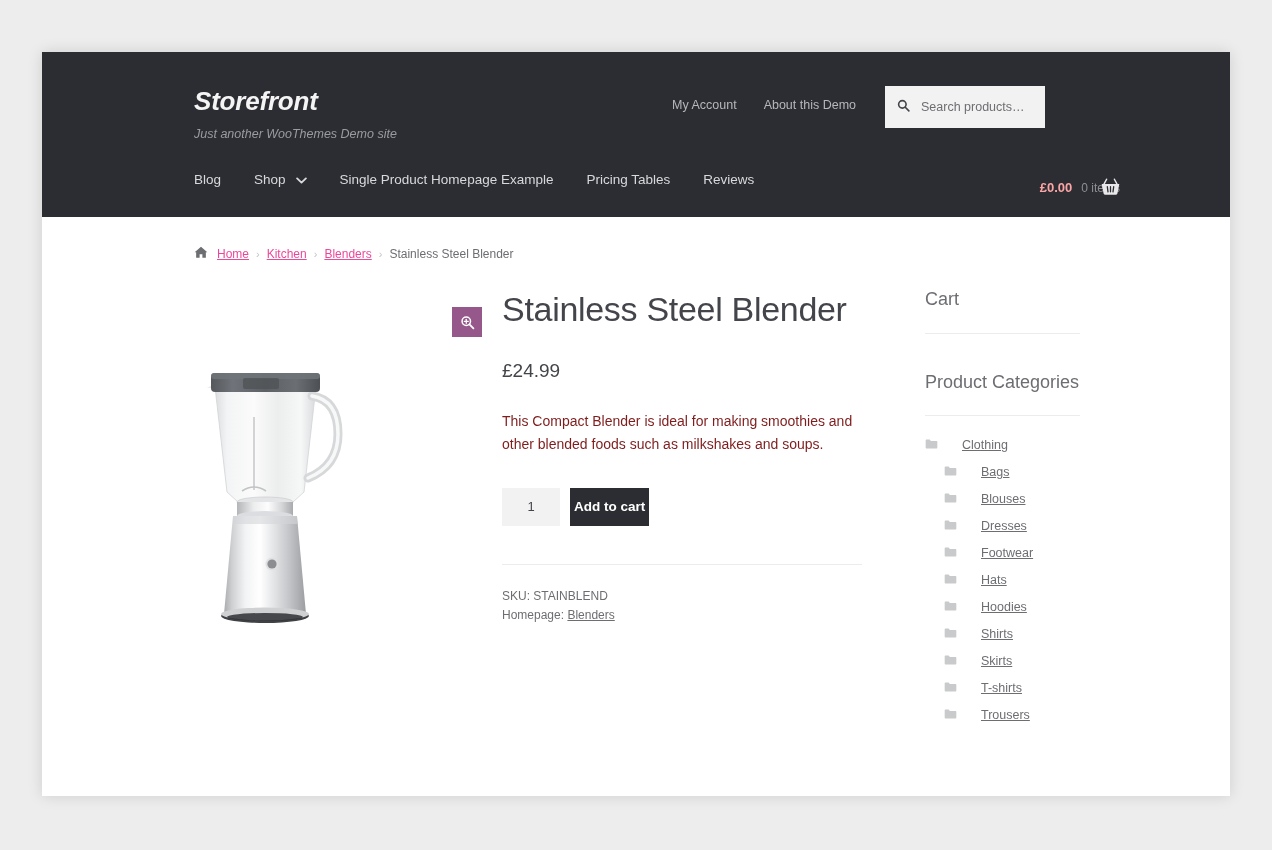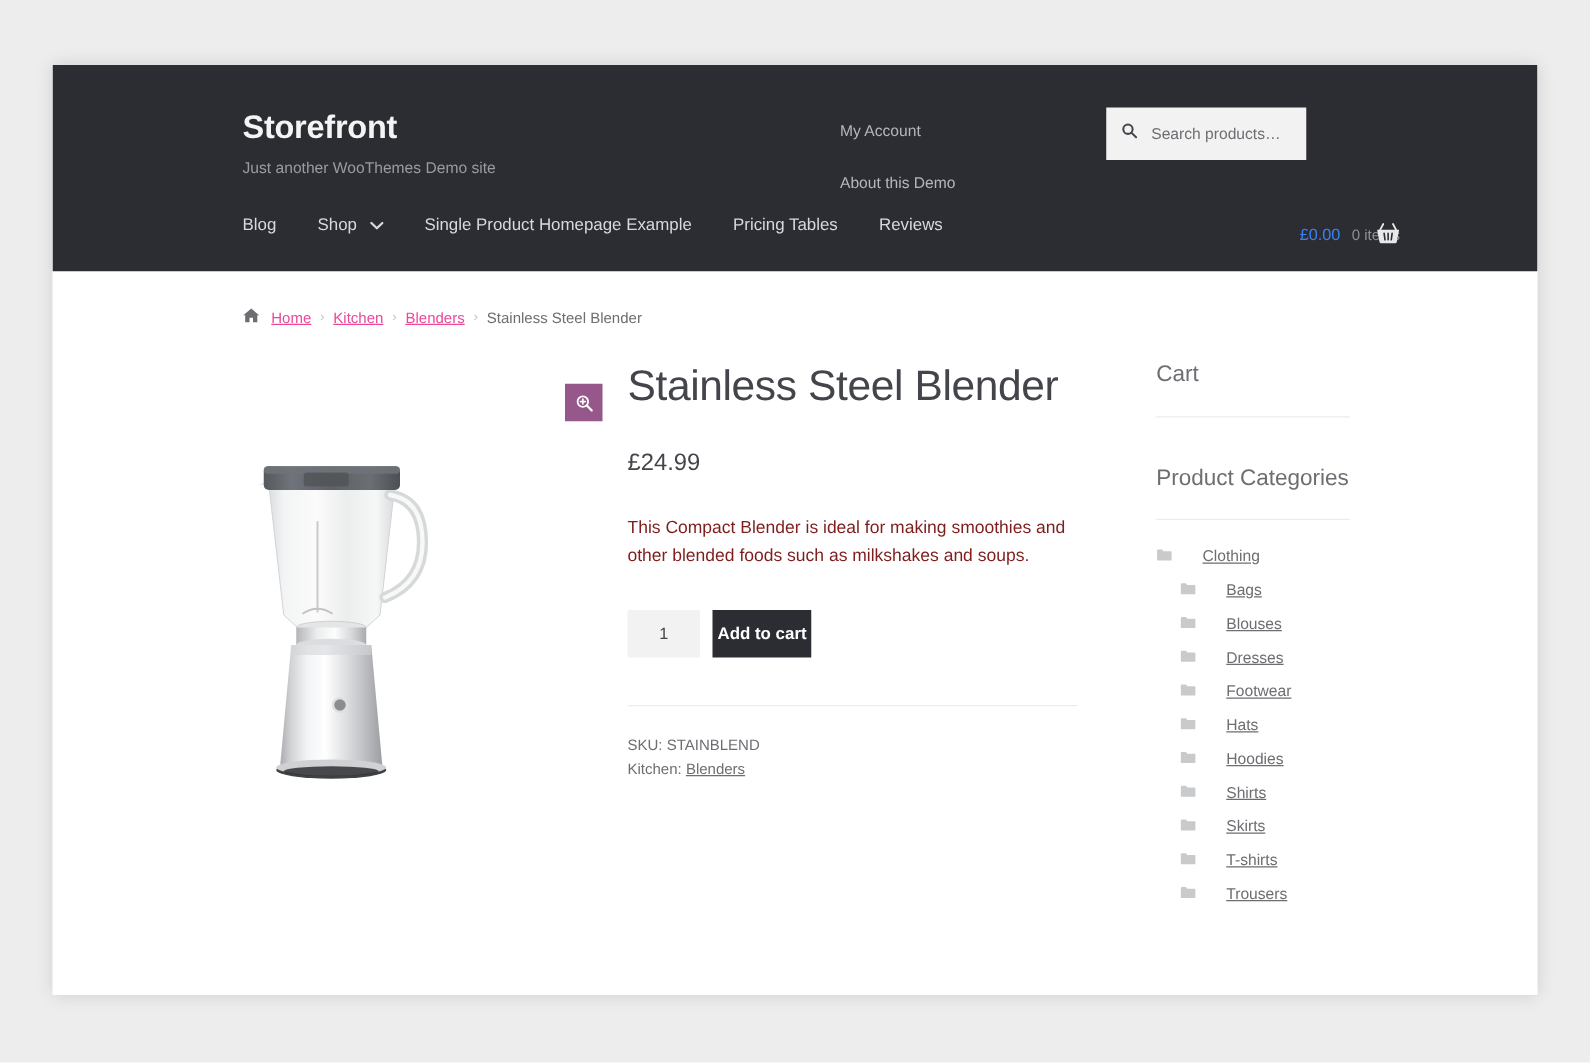--- a/index.html
+++ b/index.html
@@ -24,31 +24,31 @@
     background: #2c2d33;
     height: 165px;
     position: relative;
     padding: 0;
   }
   .header-inner {
     position: relative;
     width: 1188px;
     height: 165px;
   }
-  .brand { position: absolute; left: 152px; top: 34px; }
+  .brand { position: absolute; left: 152px; top: 34px; font-style: italic; }
   .site-title {
     font-size: 26px; font-weight: bold; color: #f4f4f4;
     letter-spacing: -0.2px; line-height: 1.2; margin: 0;
   }
   .site-desc {
     font-size: 12.5px; color: #9a9b9f; margin-top: 9px; line-height: 1.3;
   }
   .secondary-nav {
     position: absolute; left: 630px; top: 46px;
-    display: flex; gap: 27px; flex-direction: column;
+    display: flex; gap: 27px;
   }
   .secondary-nav a {
     color: #b6b7ba; font-size: 12.5px; text-decoration: none;
   }
   .search-form {
     position: absolute; left: 843px; top: 34px;
     width: 160px; height: 42px;
     background: #f2f2f2;
     display: flex; align-items: center;
     padding: 12px 12px;
@@ -70,21 +70,21 @@
     margin-right: 33px; display: flex; align-items: center; gap: 10px;
     white-space: nowrap;
   }
   .caret { display: inline-block; }
 
   .cart-contents {
     position: absolute; right: 110px; top: 128px;
     display: flex; align-items: baseline; gap: 9px;
     text-decoration: none;
   }
-  .cart-amount { color: #3b82f6; font-size: 13px; font-weight: normal; }
+  .cart-amount { color: #fca5a5; font-size: 13px; font-weight: bold; }
   .cart-count { color: #8e8f93; font-size: 12px; }
   .cart-icon { position: absolute; right: 110px; top: 126px; }
 
   
   .content-area { position: relative; background: #fff; }
   .breadcrumb {
     position: absolute; left: 152px; top: 29px;
     display: flex; align-items: center; gap: 7px;
     font-size: 12px; color: #6d6e72;
   }
@@ -325,21 +325,21 @@
         <p class="short-desc">This Compact Blender is ideal for making smoothies and other blended foods such as milkshakes and soups.</p>
 
         <form class="cart-form">
           <input class="qty" type="text" value="1" style="">
           <button class="add-to-cart" type="button">Add to cart</button>
         </form>
 
         <div class="product-meta">
           <div>SKU: STAINBLEND</div>
           <div>
-            <span>Kitchen:</span>
+            <span>Homepage:</span>
             <a href="#">Blenders</a>
           </div>
         </div>
       </div>
 
       <aside class="sidebar">
 
         <section class="widget">
           <h2 class="widget-title">Cart</h2>
         </section>

